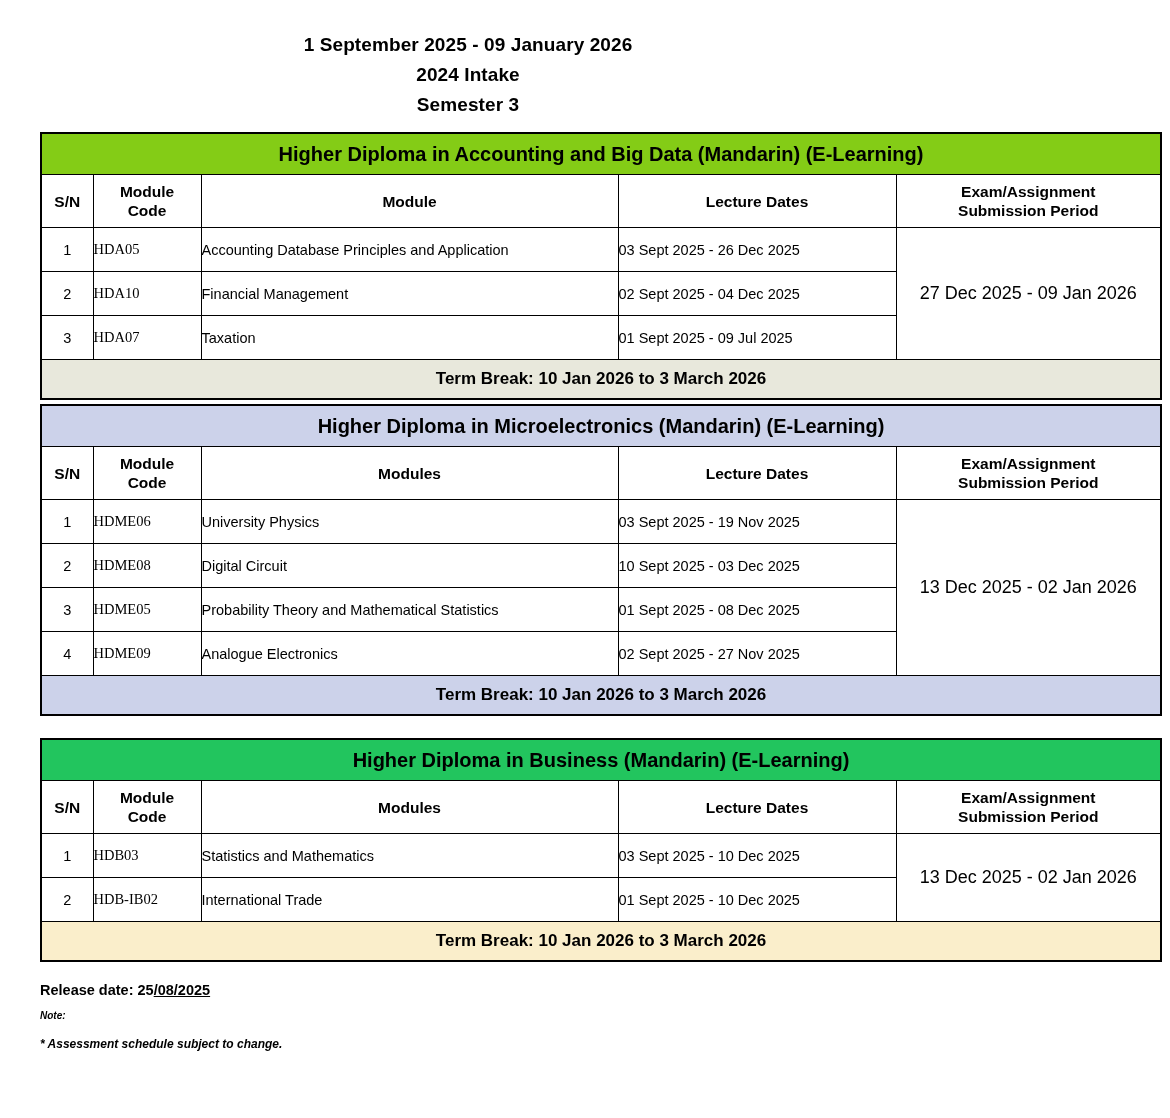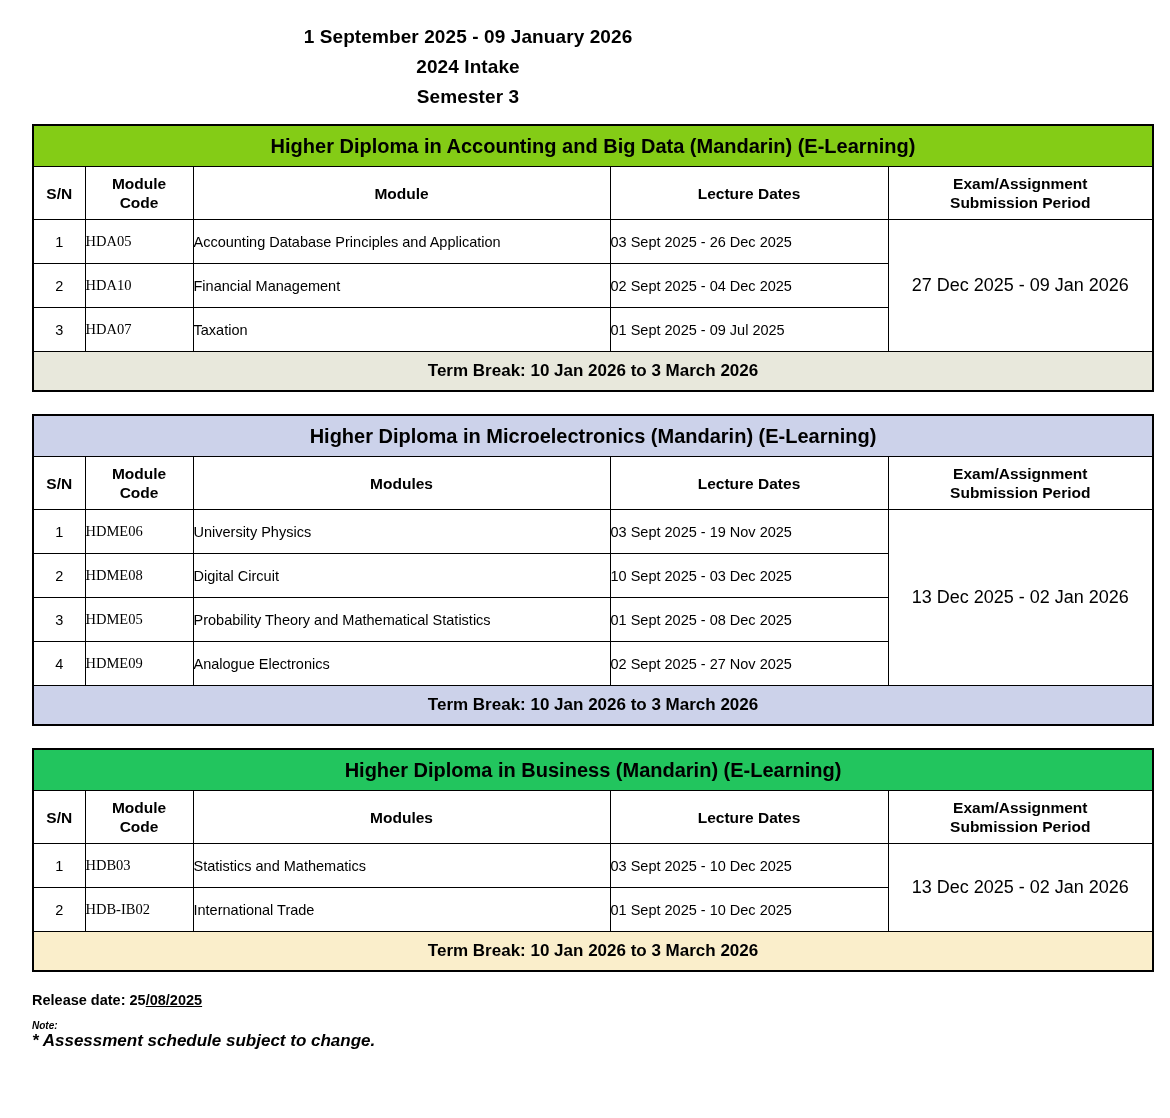--- a/index.html
+++ b/index.html
@@ -10,21 +10,21 @@
   body {
     width: 1170px;
     height: 1118px;
     font-family: "Liberation Sans", sans-serif;
     color: #000000;
     position: relative;
     overflow: hidden;
   }
   .page {
     width: 936px;
-    padding: 8px;
+    padding: 16px;
     box-sizing: border-box;
   }
   .header {
     text-align: center;
     padding-top: 14px;
   }
   .header div {
     font-weight: bold;
     font-size: 19px;
     line-height: 30px;
@@ -98,21 +98,22 @@
   }
   .note {
     font-weight: bold;
     font-style: italic;
     font-size: 10px;
     margin-top: 12px;
   }
   .note2 {
     font-weight: bold;
     font-style: italic;
-    font-size: 17px;
+    font-size: 12px;
+    margin-top: 16px;
   }
 </style>
 </head>
 <body>
 
 <div class="page">
 
   <div class="header">
     <div>1 September 2025 - 09 January 2026</div>
     <div>2024 Intake</div>
@@ -164,86 +165,86 @@
           <td class="cell c-code">HDA07</td>
           <td class="cell c-mod">Taxation</td>
           <td class="cell c-dates">01 Sept 2025 - 09 Jul 2025</td>
         </tr>
         <tr>
           <td class="break-cell" colspan="5" style="background:#e8e8dc">Term Break: 10 Jan 2026 to 3 March 2026</td>
         </tr>
       </tbody>
     </table>
 
+    <table class="sched" style="margin-top:4px">
+      <colgroup>
+        <col class="sn">
+          <col class="code">
+          <col class="mod">
+          <col class="dates">
+          <col class="exam">
+      </colgroup>
+      <tbody>
+        <tr>
+          <td class="title-cell" colspan="5" style="background:#ccd2ea">Higher Diploma in Microelectronics (Mandarin) (E-Learning)</td>
+        </tr>
+        <tr>
+          <td class="hdr-cell">S/N</td>
+          <td class="hdr-cell">
+            <span>Module</span><br>
+            <span>Code</span>
+          </td>
+          <td class="hdr-cell">Modules</td>
+          <td class="hdr-cell">Lecture Dates</td>
+          <td class="hdr-cell">
+            <span>Exam/Assignment</span><br>
+            <span>Submission Period</span>
+          </td>
+        </tr>
+        <tr>
+          <td class="cell c-sn">1</td>
+          <td class="cell c-code">HDME06</td>
+          <td class="cell c-mod">University Physics</td>
+          <td class="cell c-dates">03 Sept 2025 - 19 Nov 2025</td>
+          <td class="cell c-exam" rowspan="4">13 Dec 2025 - 02 Jan 2026</td>
+        </tr>
+        <tr>
+          <td class="cell c-sn">2</td>
+          <td class="cell c-code">HDME08</td>
+          <td class="cell c-mod">Digital Circuit</td>
+          <td class="cell c-dates">10 Sept 2025 - 03 Dec 2025</td>
+        </tr>
+        <tr>
+          <td class="cell c-sn">3</td>
+          <td class="cell c-code">HDME05</td>
+          <td class="cell c-mod">Probability Theory and Mathematical Statistics</td>
+          <td class="cell c-dates">01 Sept 2025 - 08 Dec 2025</td>
+        </tr>
+        <tr>
+          <td class="cell c-sn">4</td>
+          <td class="cell c-code">HDME09</td>
+          <td class="cell c-mod">Analogue Electronics</td>
+          <td class="cell c-dates">02 Sept 2025 - 27 Nov 2025</td>
+        </tr>
+        <tr>
+          <td class="break-cell" colspan="5" style="background:#ccd2ea">Term Break: 10 Jan 2026 to 3 March 2026</td>
+        </tr>
+      </tbody>
+    </table>
+
     <table class="sched" style="margin-top:22px">
       <colgroup>
         <col class="sn">
           <col class="code">
           <col class="mod">
           <col class="dates">
           <col class="exam">
       </colgroup>
       <tbody>
         <tr>
-          <td class="title-cell" colspan="5" style="background:#ccd2ea">Higher Diploma in Microelectronics (Mandarin) (E-Learning)</td>
-        </tr>
-        <tr>
-          <td class="hdr-cell">S/N</td>
-          <td class="hdr-cell">
-            <span>Module</span><br>
-            <span>Code</span>
-          </td>
-          <td class="hdr-cell">Modules</td>
-          <td class="hdr-cell">Lecture Dates</td>
-          <td class="hdr-cell">
-            <span>Exam/Assignment</span><br>
-            <span>Submission Period</span>
-          </td>
-        </tr>
-        <tr>
-          <td class="cell c-sn">1</td>
-          <td class="cell c-code">HDME06</td>
-          <td class="cell c-mod">University Physics</td>
-          <td class="cell c-dates">03 Sept 2025 - 19 Nov 2025</td>
-          <td class="cell c-exam" rowspan="4">13 Dec 2025 - 02 Jan 2026</td>
-        </tr>
-        <tr>
-          <td class="cell c-sn">2</td>
-          <td class="cell c-code">HDME08</td>
-          <td class="cell c-mod">Digital Circuit</td>
-          <td class="cell c-dates">10 Sept 2025 - 03 Dec 2025</td>
-        </tr>
-        <tr>
-          <td class="cell c-sn">3</td>
-          <td class="cell c-code">HDME05</td>
-          <td class="cell c-mod">Probability Theory and Mathematical Statistics</td>
-          <td class="cell c-dates">01 Sept 2025 - 08 Dec 2025</td>
-        </tr>
-        <tr>
-          <td class="cell c-sn">4</td>
-          <td class="cell c-code">HDME09</td>
-          <td class="cell c-mod">Analogue Electronics</td>
-          <td class="cell c-dates">02 Sept 2025 - 27 Nov 2025</td>
-        </tr>
-        <tr>
-          <td class="break-cell" colspan="5" style="background:#ccd2ea">Term Break: 10 Jan 2026 to 3 March 2026</td>
-        </tr>
-      </tbody>
-    </table>
-
-    <table class="sched" style="margin-top:22px">
-      <colgroup>
-        <col class="sn">
-          <col class="code">
-          <col class="mod">
-          <col class="dates">
-          <col class="exam">
-      </colgroup>
-      <tbody>
-        <tr>
           <td class="title-cell" colspan="5" style="background:#22c55e">Higher Diploma in Business (Mandarin) (E-Learning)</td>
         </tr>
         <tr>
           <td class="hdr-cell">S/N</td>
           <td class="hdr-cell">
             <span>Module</span><br>
             <span>Code</span>
           </td>
           <td class="hdr-cell">Modules</td>
           <td class="hdr-cell">Lecture Dates</td>

